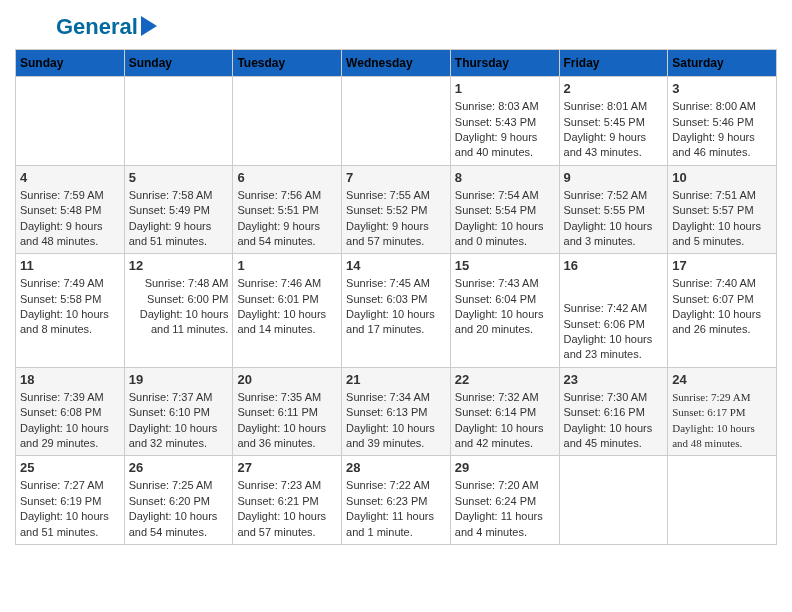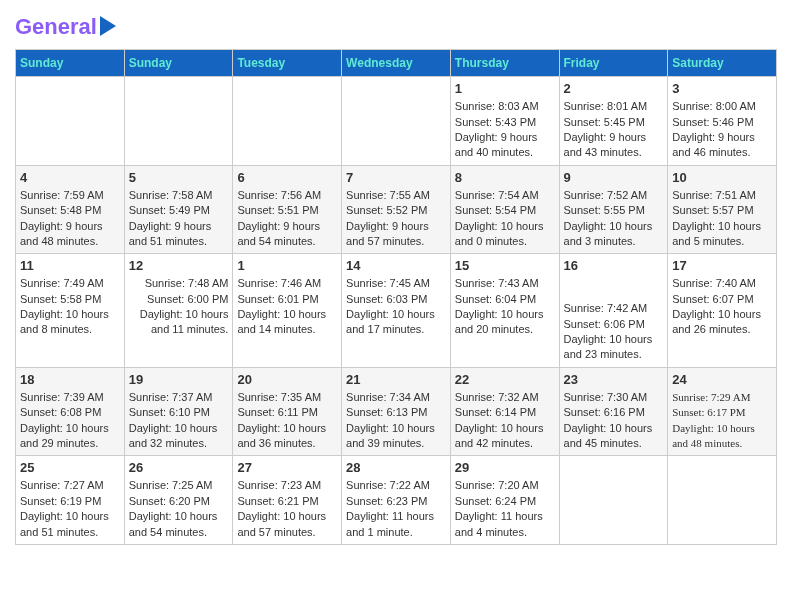--- a/index.html
+++ b/index.html
@@ -31,21 +31,21 @@
       font-weight: normal;
       color: #333;
     }
     table {
       width: 100%;
       border-collapse: collapse;
       font-size: 11px;
     }
     thead tr th {
       background: #1565c0;
-      color: #5eead4;
+      color: #000000;
       padding: 6px 4px;
       text-align: left;
       font-weight: bold;
       font-size: 12px;
       border: 1px solid #ccc;
     }
     tbody tr td {
       border: 1px solid #ccc;
       vertical-align: top;
       padding: 4px;
@@ -68,21 +68,21 @@
     }
     td.empty { background: #fff !important; }
   </style>
 </head>
 <body>
 
 <div class="header">
   <div class="logo">
     <div>
       <div style="font-size:22px;font-weight:bold;color:#333;line-height:1.1;">
-        <span style="color:#8b5cf6;">General</span><span style="display:inline-block;width:0;height:0;border-top:10px solid transparent;border-bottom:10px solid transparent;border-left:16px solid #1565c0;margin-left:3px;vertical-align:middle;margin-top:-4px;"></span>
+        <span style="color:#0369a1;margin-left:41px;">General</span><span style="display:inline-block;width:0;height:0;border-top:10px solid transparent;border-bottom:10px solid transparent;border-left:16px solid #1565c0;margin-left:3px;vertical-align:middle;margin-top:-4px;"></span>
       </div>
     </div>
   </div>
   <div class="title-block">
     <h1></h1>
     <h2></h2>
   </div>
 </div>
 
 <table>

